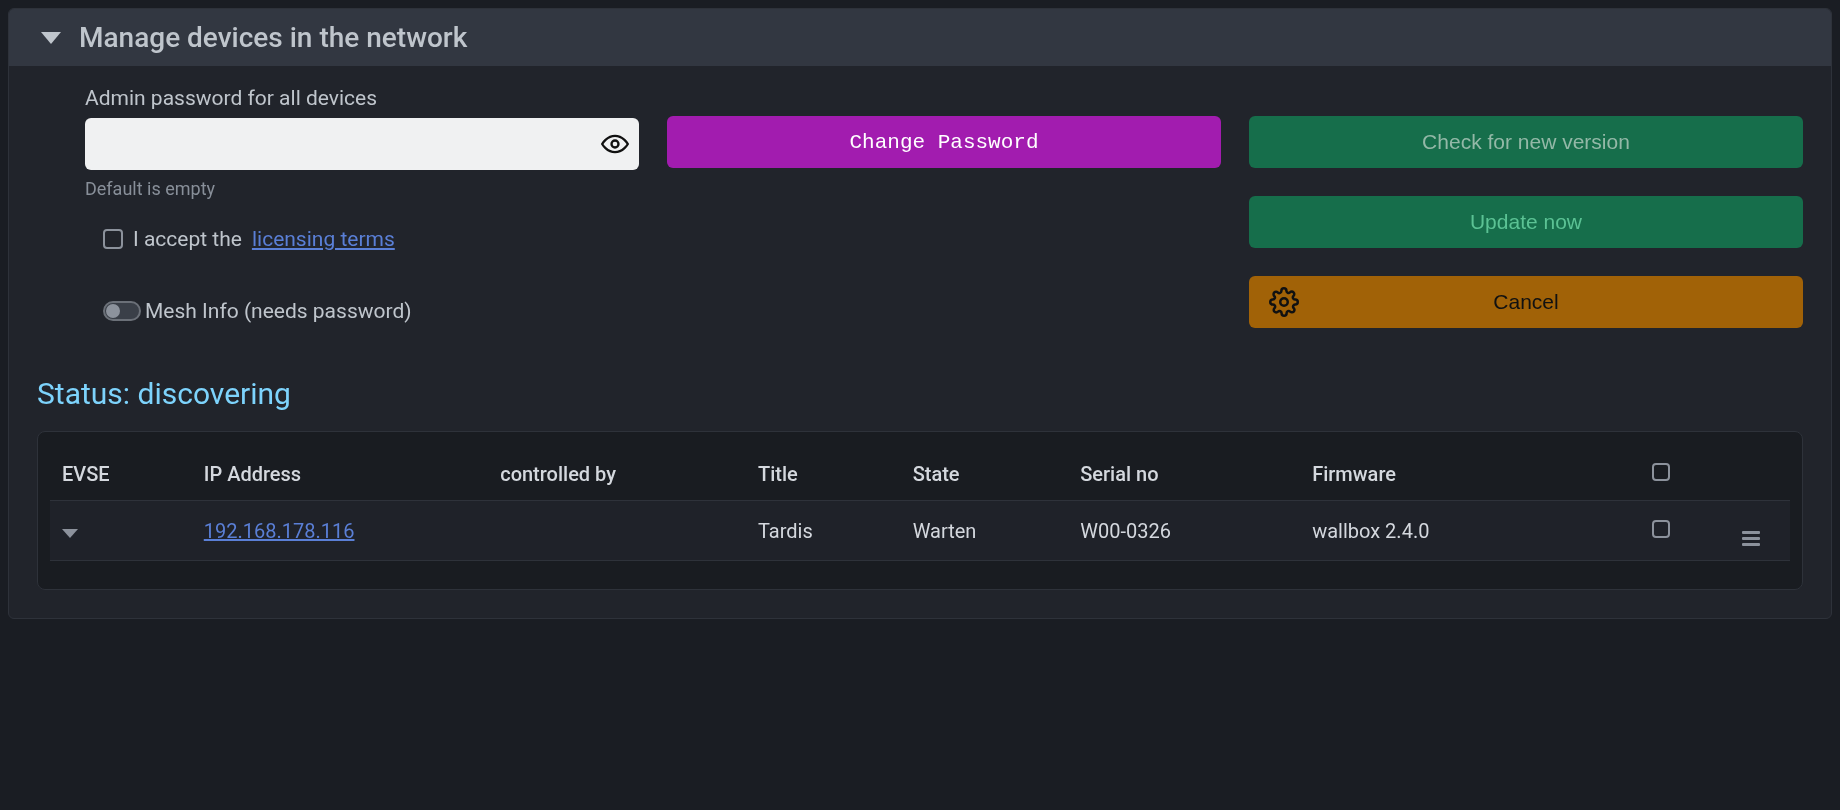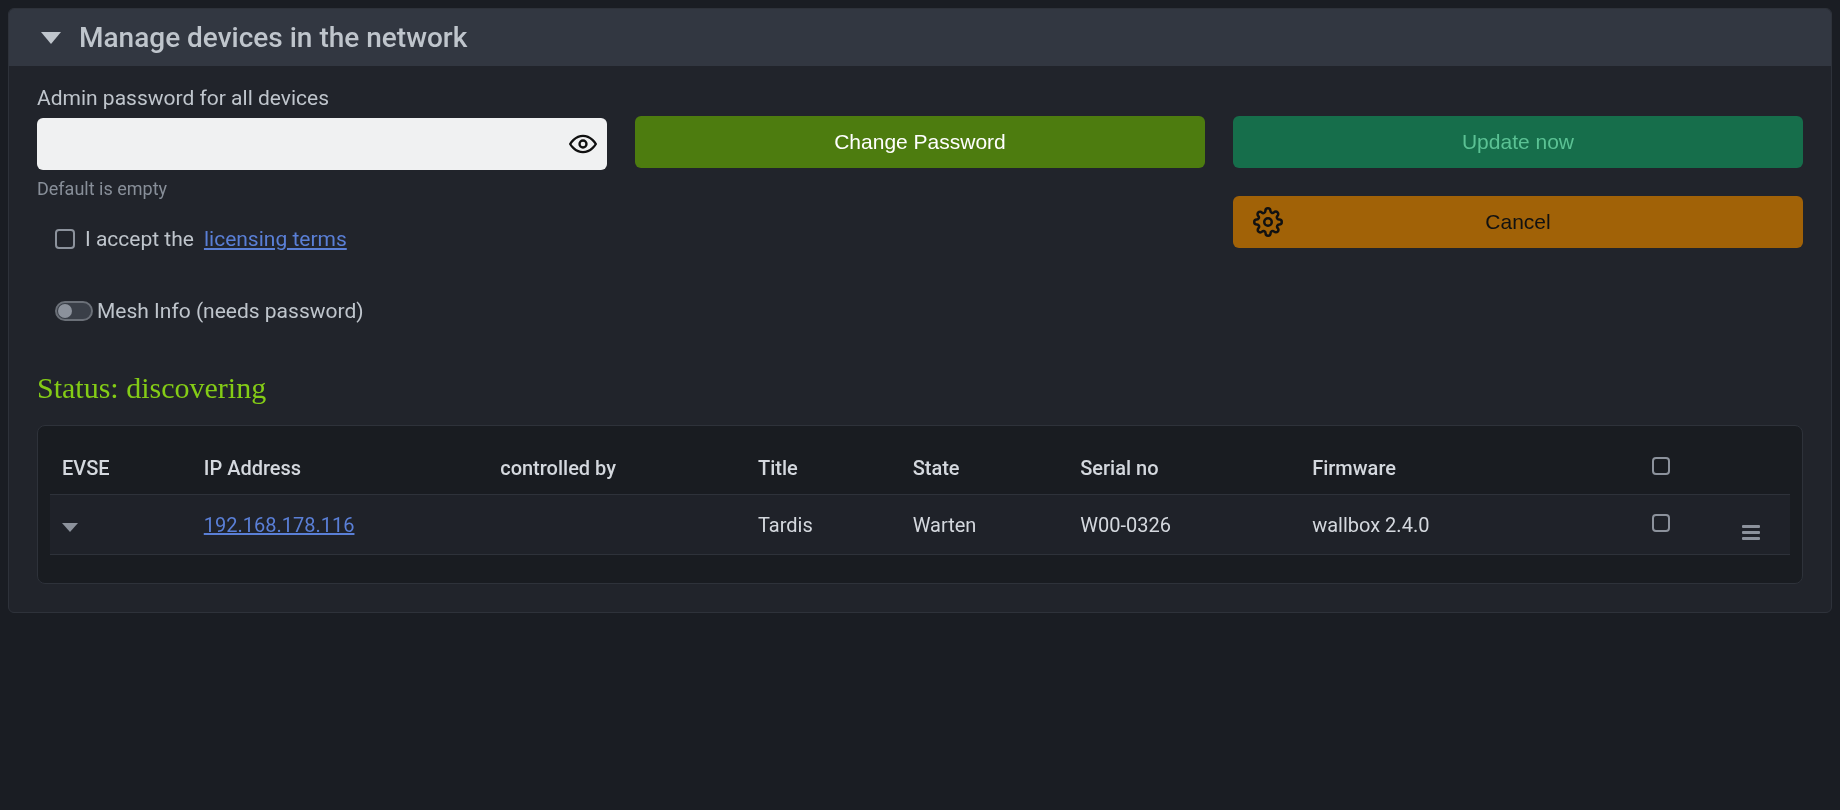--- a/index.html
+++ b/index.html
@@ -82,22 +82,23 @@
     border-radius: 6px;
     font-size: 21px;
     font-weight: 500;
     cursor: pointer;
     display: flex;
     align-items: center;
     justify-content: center;
     width: 100%;
   }
   .btn-green {
-    background: #4d7c0f;
+    background: #a21caf;
     color: #fff;
+    font-family: Liberation Mono, monospace;
   }
   .btn-green-muted {
     background: #166e4b;
     color: #93b8a7;
   }
   .btn-green-mid {
     background: #166e4b;
     color: #5bc294;
   }
   .btn-yellow {
@@ -162,30 +163,30 @@
     flex-direction: column;
     gap: 28px;
     flex: 1;
     min-width: 0;
   }
   .top-controls {
     display: grid;
     grid-template-columns: 1fr 1fr 1fr;
     gap: 28px;
     align-items: start;
+    margin-left: 48px;
   }
   .left-block {
     display: flex;
     flex-direction: column;
   }
   .status {
     font-size: 30px;
-    color: #84cc16;
+    color: #7dd3fc;
     margin: 48px 0 20px 0;
-    font-family: Liberation Serif, serif;
   }
   .table-wrap {
     background: #191c21;
     border: 1px solid #2e323a;
     border-radius: 8px;
     padding: 16px 12px 28px 12px;
   }
   table {
     width: 100%;
     border-collapse: collapse;
@@ -289,20 +290,21 @@
           </div>
           <span>Mesh Info (needs password)</span>
         </div>
       </div>
 
       <div style="padding-top:30px;">
         <button class="btn btn-green">Change Password</button>
       </div>
 
       <div class="right-stack" style="padding-top:30px;">
+        <button class="btn btn-green-muted">Check for new version</button>
         <button class="btn btn-green-mid">Update now</button>
         <button class="btn btn-yellow">
           <svg class="gear" viewBox="0 0 24 24" fill="none" stroke="#111" stroke-width="2">
             <circle cx="12" cy="12" r="3"></circle>
             <path d="M19.4 15a1.65 1.65 0 0 0 .33 1.82l.06.06a2 2 0 1 1-2.83 2.83l-.06-.06a1.65 1.65 0 0 0-1.82-.33 1.65 1.65 0 0 0-1 1.51V21a2 2 0 0 1-4 0v-.09a1.65 1.65 0 0 0-1-1.51 1.65 1.65 0 0 0-1.82.33l-.06.06a2 2 0 1 1-2.83-2.83l.06-.06a1.65 1.65 0 0 0 .33-1.82 1.65 1.65 0 0 0-1.51-1H3a2 2 0 0 1 0-4h.09a1.65 1.65 0 0 0 1.51-1 1.65 1.65 0 0 0-.33-1.82l-.06-.06a2 2 0 1 1 2.83-2.83l.06.06a1.65 1.65 0 0 0 1.82.33h0a1.65 1.65 0 0 0 1-1.51V3a2 2 0 0 1 4 0v.09a1.65 1.65 0 0 0 1 1.51h0a1.65 1.65 0 0 0 1.82-.33l.06-.06a2 2 0 1 1 2.83 2.83l-.06.06a1.65 1.65 0 0 0-.33 1.82v0a1.65 1.65 0 0 0 1.51 1H21a2 2 0 0 1 0 4h-.09a1.65 1.65 0 0 0-1.51 1z"></path>
           </svg>
           <span>Cancel</span>
         </button>
       </div>
 

